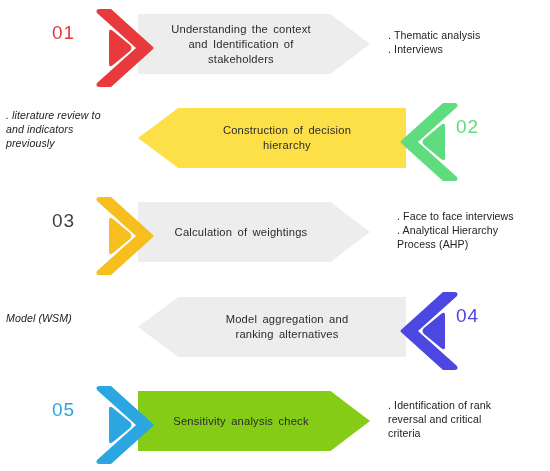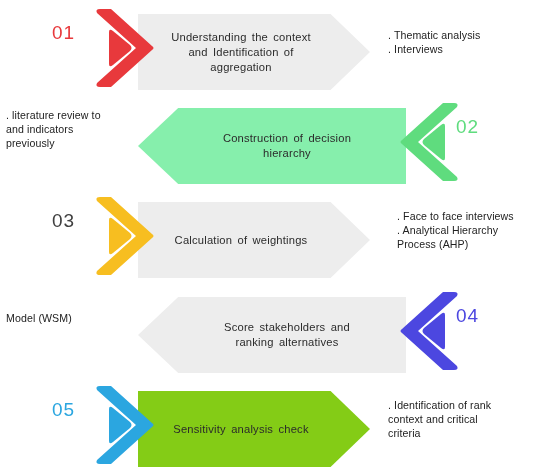--- a/index.html
+++ b/index.html
@@ -27,21 +27,21 @@
   .row-1 { top: 0px; }
   .row-2 { top: 94px; }
   .row-3 { top: 188px; }
   .row-4 { top: 283px; }
   .row-5 { top: 377px; }
 
   
   .banner {
     position: absolute;
     top: 14px;
-    height: 76px;
+    height: 60px;
     background: #ededed;
     display: flex;
     align-items: center;
     justify-content: center;
     box-sizing: border-box;
   }
   .banner-right {           
     left: 138px;
     width: 232px;
     clip-path: polygon(0 0, 83% 0, 100% 50%, 83% 100%, 0 100%);
@@ -91,50 +91,50 @@
   }
   .note div { white-space: nowrap; }
 
   
   .m-r { left: 92px; }           
   .m-l { left: 394px; }          
   .n-left  { left: 52px; }
   .n-right { left: 456px; }
 
   .note-right { left: 388px; top: 24px; }
-  .note-left  { left: 6px;  top: 16px; }
+  .note-left  { left: 6px;  top: 16px; font-style: italic; }
 </style>
 </head>
 <body>
 
 <div id="diagram">
     <div class="row row-1">
       <div class="banner banner-right" style="background: rgb(237, 237, 237);">
         <div class="banner-text" style="color: rgb(43, 43, 43);">
           <div>Understanding  the context</div>
           <div>and Identification  of</div>
-          <div>aggregation</div>
+          <div>stakeholders</div>
         </div>
       </div>
       <div class="marker m-r">
         <svg width="68" height="84" viewBox="0 0 68 84">
           <g>
             <path d="M8 3 L19 3 L60 40 Q63 42 60 44 L19 81 L8 81 Q3 81 5 77 L44 42 L5 7 Q3 3 8 3 Z" fill="#e8393c"></path>
             <path d="M17 26 Q17 22 21 25 L38 39 Q41 42 38 45 L21 59 Q17 62 17 58 Z" fill="#e8393c"></path>
           </g>
         </svg>
       </div>
       <div class="num n-left" style="color: rgb(232, 57, 60);">01</div>
       <div class="note note-right" style="top: 28px;">
         <div>. Thematic analysis</div>
         <div>. Interviews</div>
       </div>
     </div>
     <div class="row row-2">
-      <div class="banner banner-left" style="background: #86efac;">
+      <div class="banner banner-left" style="background: #fde047;">
         <div class="banner-text" style="color: rgb(43, 43, 43);">
           <div>Construction  of decision</div>
           <div>hierarchy</div>
         </div>
       </div>
       <div class="marker m-l">
         <svg width="68" height="84" viewBox="0 0 68 84">
           <g transform="translate(68,0) scale(-1,1)">
             <path d="M8 3 L19 3 L60 40 Q63 42 60 44 L19 81 L8 81 Q3 81 5 77 L44 42 L5 7 Q3 3 8 3 Z" fill="#5fdc7e"></path>
             <path d="M17 26 Q17 22 21 25 L38 39 Q41 42 38 45 L21 59 Q17 62 17 58 Z" fill="#5fdc7e"></path>
@@ -165,21 +165,21 @@
       <div class="num n-left" style="color: #404040;">03</div>
       <div class="note note-right" style="top: 21px; margin-left: 9px;">
         <div>. Face to face interviews</div>
         <div>. Analytical Hierarchy</div>
         <div>Process (AHP)</div>
       </div>
     </div>
     <div class="row row-4">
       <div class="banner banner-left" style="background: rgb(237, 237, 237);">
         <div class="banner-text" style="color: rgb(43, 43, 43);">
-          <div>Score stakeholders  and</div>
+          <div>Model aggregation  and</div>
           <div>ranking alternatives</div>
         </div>
       </div>
       <div class="marker m-l">
         <svg width="68" height="84" viewBox="0 0 68 84">
           <g transform="translate(68,0) scale(-1,1)">
             <path d="M8 3 L19 3 L60 40 Q63 42 60 44 L19 81 L8 81 Q3 81 5 77 L44 42 L5 7 Q3 3 8 3 Z" fill="#4c47e0"></path>
             <path d="M17 26 Q17 22 21 25 L38 39 Q41 42 38 45 L21 59 Q17 62 17 58 Z" fill="#4c47e0"></path>
           </g>
         </svg>
@@ -199,17 +199,17 @@
         <svg width="68" height="84" viewBox="0 0 68 84">
           <g>
             <path d="M8 3 L19 3 L60 40 Q63 42 60 44 L19 81 L8 81 Q3 81 5 77 L44 42 L5 7 Q3 3 8 3 Z" fill="#2ba6e0"></path>
             <path d="M17 26 Q17 22 21 25 L38 39 Q41 42 38 45 L21 59 Q17 62 17 58 Z" fill="#2ba6e0"></path>
           </g>
         </svg>
       </div>
       <div class="num n-left" style="color: rgb(43, 166, 224);">05</div>
       <div class="note note-right" style="top: 21px;">
         <div>. Identification of rank</div>
-        <div>context and critical</div>
+        <div>reversal and critical</div>
         <div>criteria</div>
       </div>
     </div>
   </div>
 
 </body></html>

